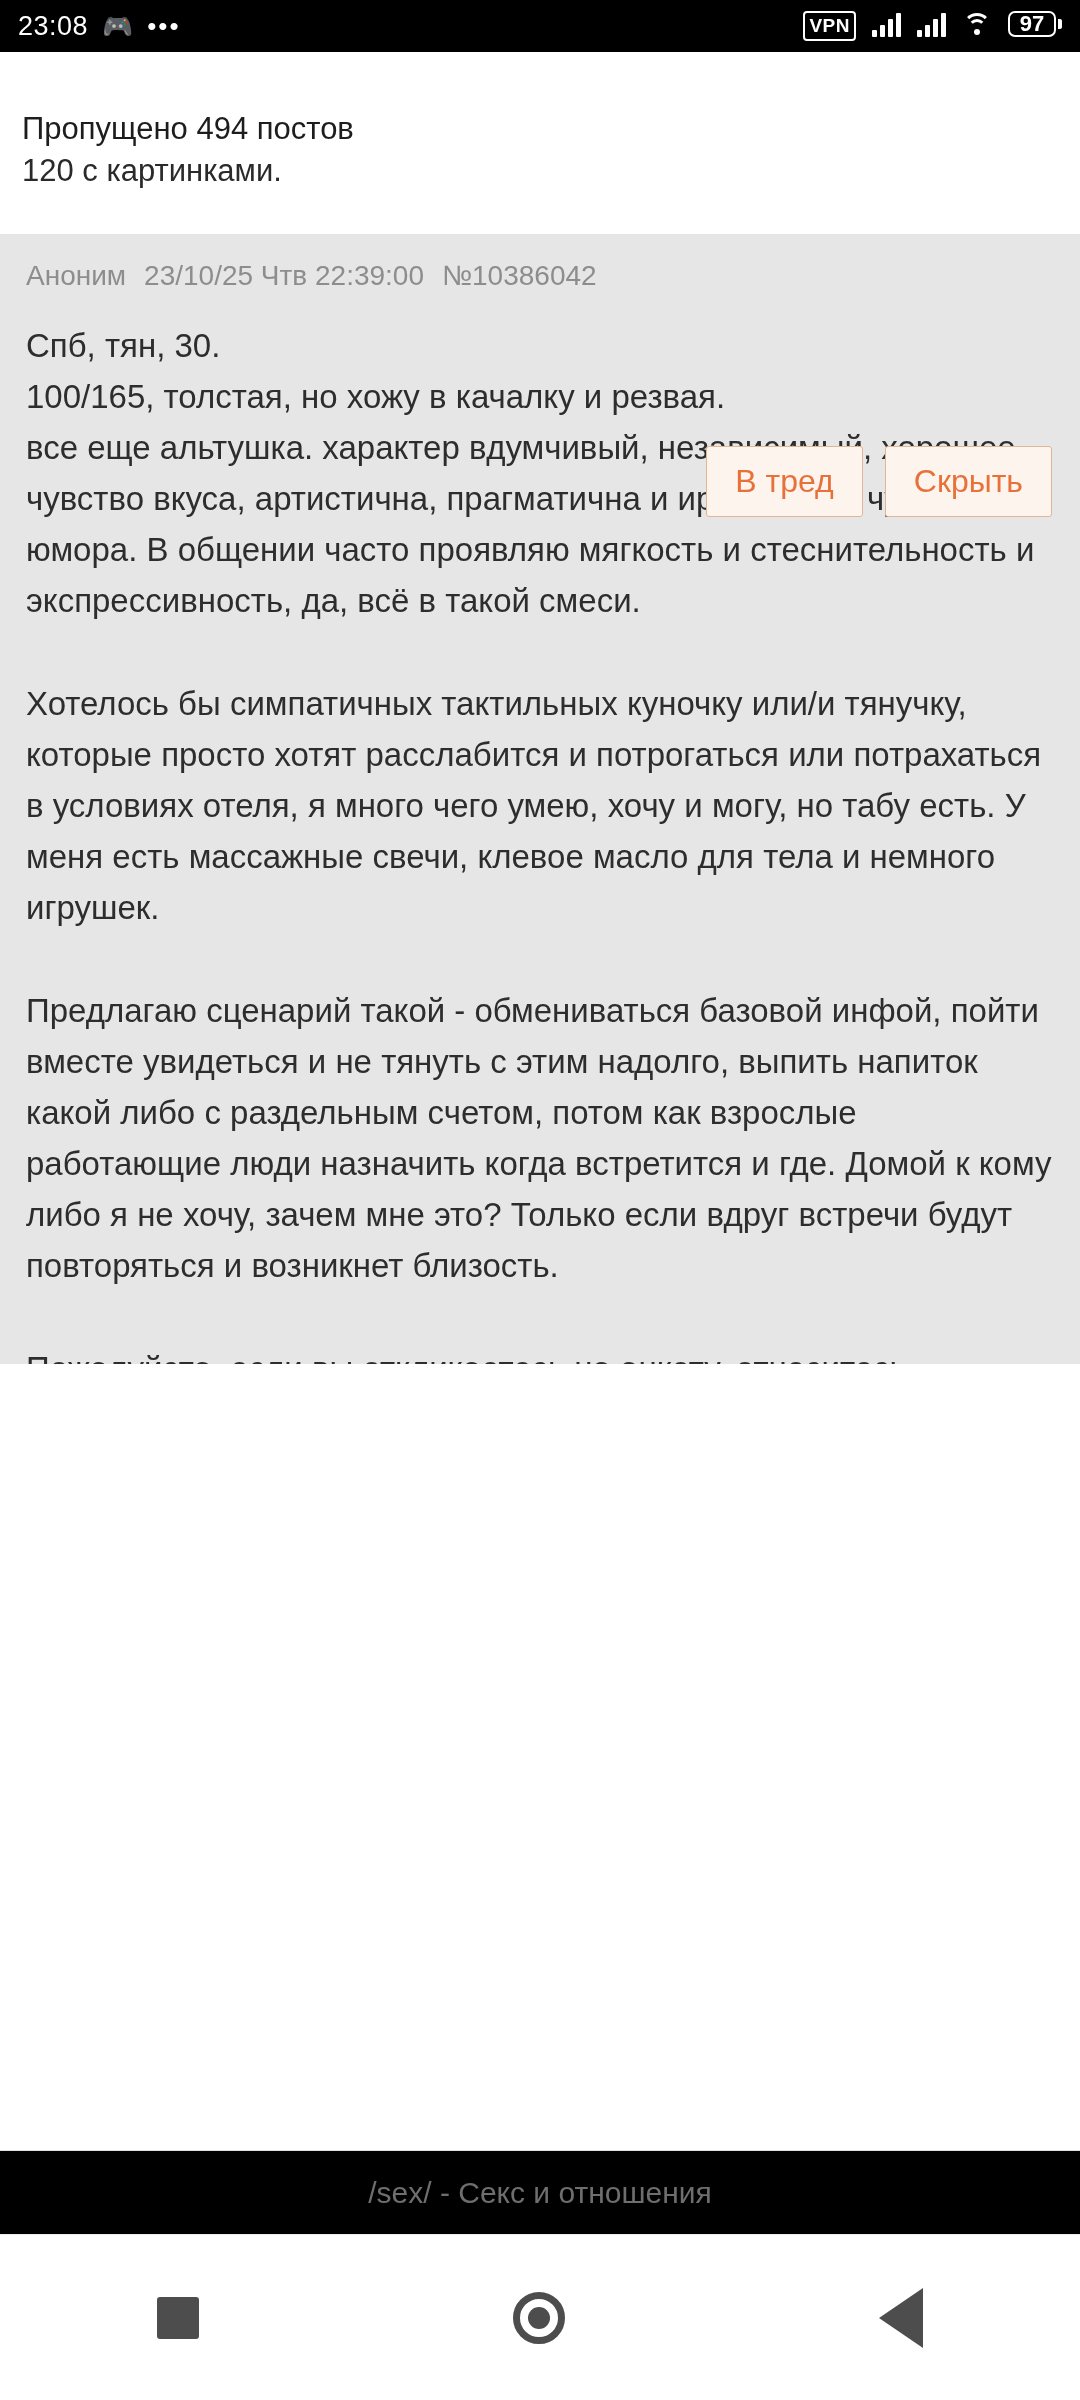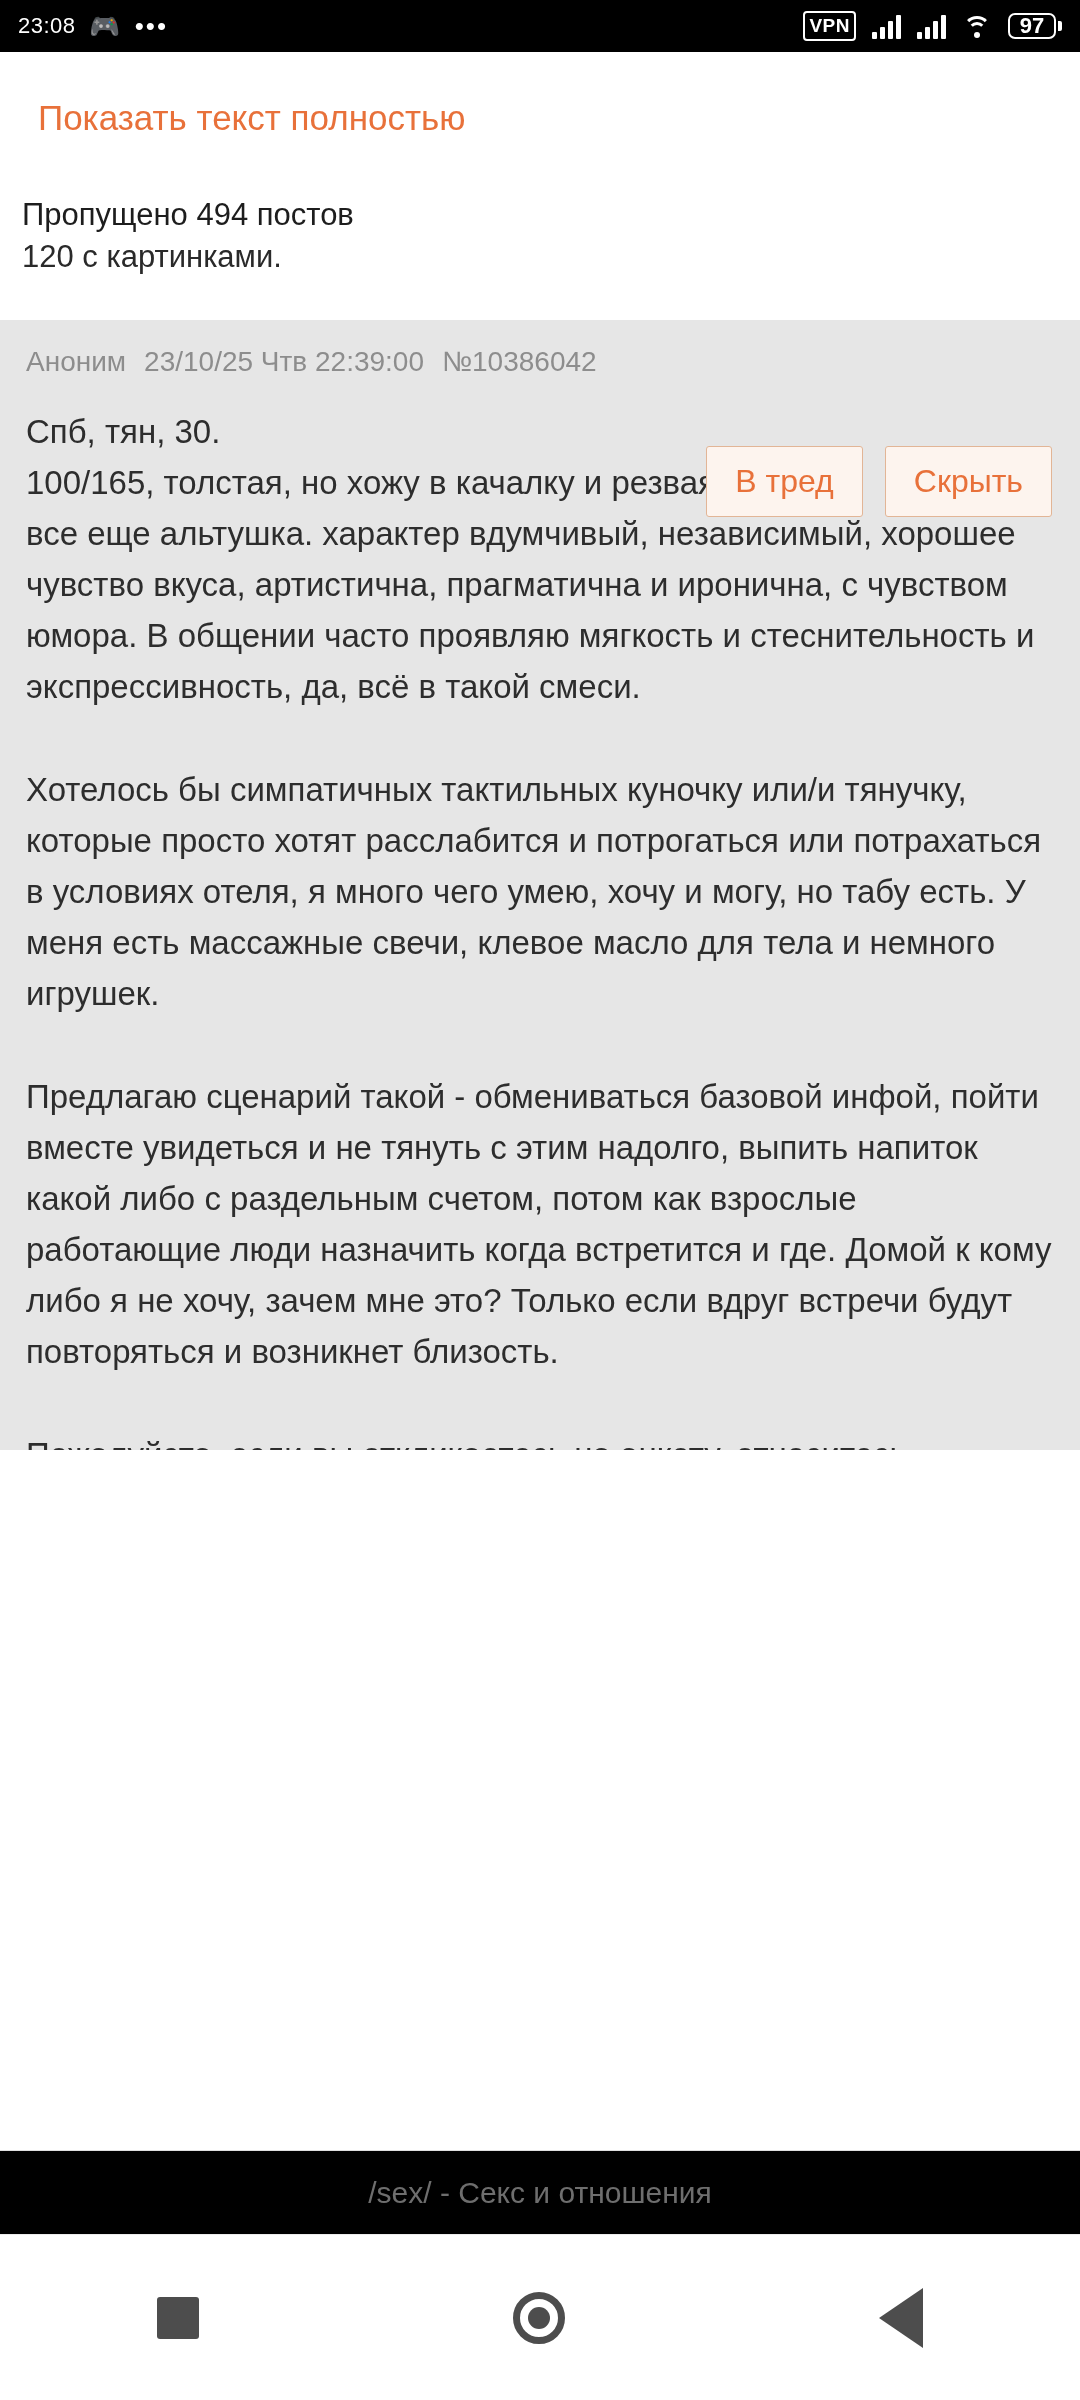--- a/index.html
+++ b/index.html
@@ -15,24 +15,24 @@
   .statusbar {
     height: 52px;
     background: #000000;
     color: #ffffff;
     display: flex;
     align-items: center;
     padding: 0 18px;
     font-size: 30px;
   }
   .sb-left { display: flex; align-items: center; gap: 14px; }
-  .sb-clock { font-size: 22px; letter-spacing: 0.5px; }
+  .sb-clock { font-size: 27px; letter-spacing: 0.5px; }
   .sb-game-icon { font-size: 25px; opacity: .95; }
   .sb-dots { font-size: 26px; letter-spacing: 2px; }
-  .sb-right { margin-left: auto; display: flex; align-items: center; gap: 16px; }
+  .sb-right { margin-left: auto; display: flex; align-items: flex-start; gap: 16px; }
   .vpn-badge {
     border: 2px solid #ffffff;
     border-radius: 4px;
     font-size: 19px;
     line-height: 1;
     padding: 3px 4px 4px 4px;
     letter-spacing: .5px;
     font-weight: bold;
   }
   .bars { display: flex; align-items: flex-end; gap: 3px; height: 26px; }
@@ -226,21 +226,20 @@
     <span class="battery">
       <span class="batt-body">97</span>
       <span class="batt-cap"></span>
     </span>
   </div>
 </div>
 
 <div class="page">
 
 
-  <div class="show-full">Показать текст полностью</div>
 
   <div class="skipped">
     <div>Пропущено 494 постов</div>
     <div class="line2">120 с картинками.</div>
   </div>
 
   <div class="skip-buttons">
     <div class="skip-btn">В тред</div>
     <div class="skip-btn">Скрыть</div>
   </div>

